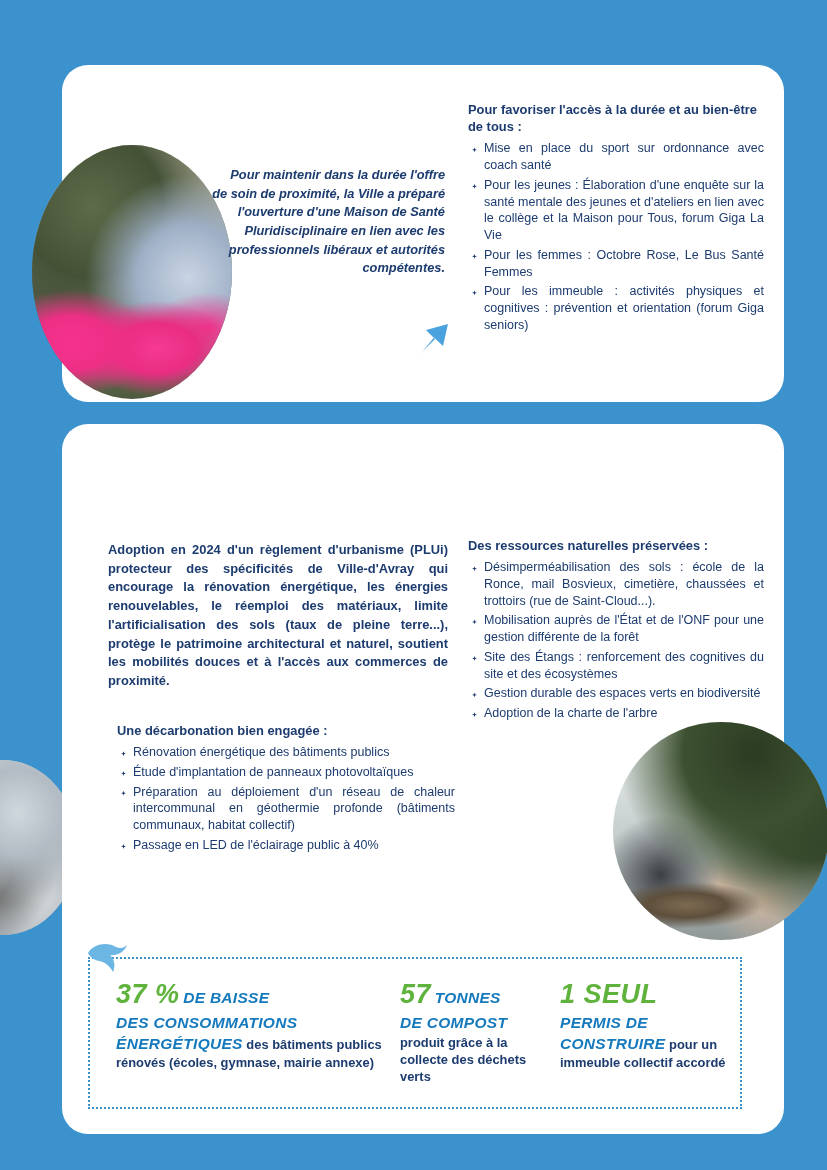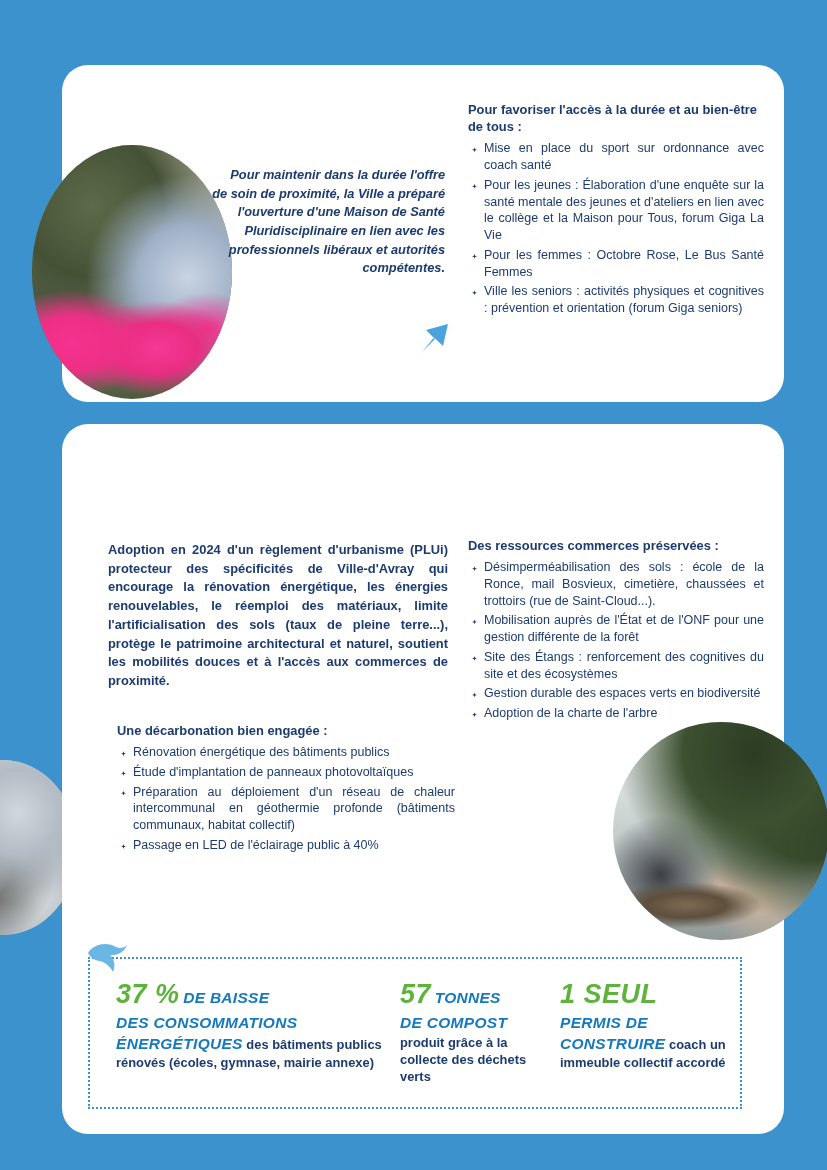--- a/index.html
+++ b/index.html
@@ -148,21 +148,21 @@
 </div>
 
 <div id="lead6">Pour maintenir dans la durée l'offre de soin de proximité, la Ville a préparé l'ouverture d'une Maison de Santé Pluridisciplinaire en lien avec les professionnels libéraux et autorités compétentes.</div>
 
 <div id="right6">
   <div class="col-title">Pour favoriser l'accès à la durée et au bien-être de tous :</div>
   <ul class="blist" id="list6">
       <li><span>Mise en place du sport sur ordonnance avec coach santé</span></li>
       <li><b>Pour les jeunes :</b><span> Élaboration d'une enquête sur la santé mentale des jeunes et d'ateliers en lien avec le collège et la Maison pour Tous, forum Giga La Vie</span></li>
       <li><b>Pour les femmes :</b><span> Octobre Rose, Le Bus Santé Femmes</span></li>
-      <li><b>Ville les seniors :</b><span> activités physiques et cognitives : prévention et orientation (forum Giga seniors)</span></li>
+      <li><b>Pour les immeuble :</b><span> activités physiques et cognitives : prévention et orientation (forum Giga seniors)</span></li>
     </ul>
 </div>
 
 <svg id="arrow-up-right" viewBox="0 0 44 44">
   <path d="M8 40 L27 21 L18 12 L40 6 L35 28 L26 19.5 L14 34 Z" fill="#4aa3de"></path>
 </svg>
 
 <div class="card" id="card-green"></div>
 
 <div class="sec-head" id="head7">
@@ -182,21 +182,21 @@
       <li>Préparation au déploiement d'un réseau de chaleur intercommunal en géothermie profonde (bâtiments communaux, habitat collectif)</li>
       <li>Passage en LED de l'éclairage public à 40%</li>
     </ul>
 </div>
 
 <div class="photo-circ" id="photo-lake">
   <div class="inner"></div>
 </div>
 
 <div id="right7">
-  <div class="col-title">Des ressources commerces préservées :</div>
+  <div class="col-title">Des ressources naturelles préservées :</div>
   <ul class="blist" id="list-res">
       <li>Désimperméabilisation des sols : école de la Ronce, mail Bosvieux, cimetière, chaussées et trottoirs (rue de Saint-Cloud...).</li>
       <li>Mobilisation auprès de l'État et de l'ONF pour une gestion différente de la forêt</li>
       <li>Site des Étangs : renforcement des cognitives du site et des écosystèmes</li>
       <li>Gestion durable des espaces verts en biodiversité</li>
       <li>Adoption de la charte de l'arbre</li>
     </ul>
 </div>
 
 <svg id="bird-icon" viewBox="0 0 42 36">
@@ -212,15 +212,15 @@
   </div>
   <div class="stat" id="stat-2">
     <span class="big-num">57</span>
     <span class="kw">TONNES</span><br>
     <span class="kw">DE COMPOST</span><br>
     <span class="tail">produit grâce à la collecte des déchets verts</span>
   </div>
   <div class="stat" id="stat-3">
     <span class="big-num">1 SEUL</span><br>
     <span class="kw">PERMIS DE</span><br>
-    <span class="kw">CONSTRUIRE</span><span class="tail"> coach un immeuble collectif accordé</span>
+    <span class="kw">CONSTRUIRE</span><span class="tail"> pour un immeuble collectif accordé</span>
   </div>
 </div>
 
 </body></html>

